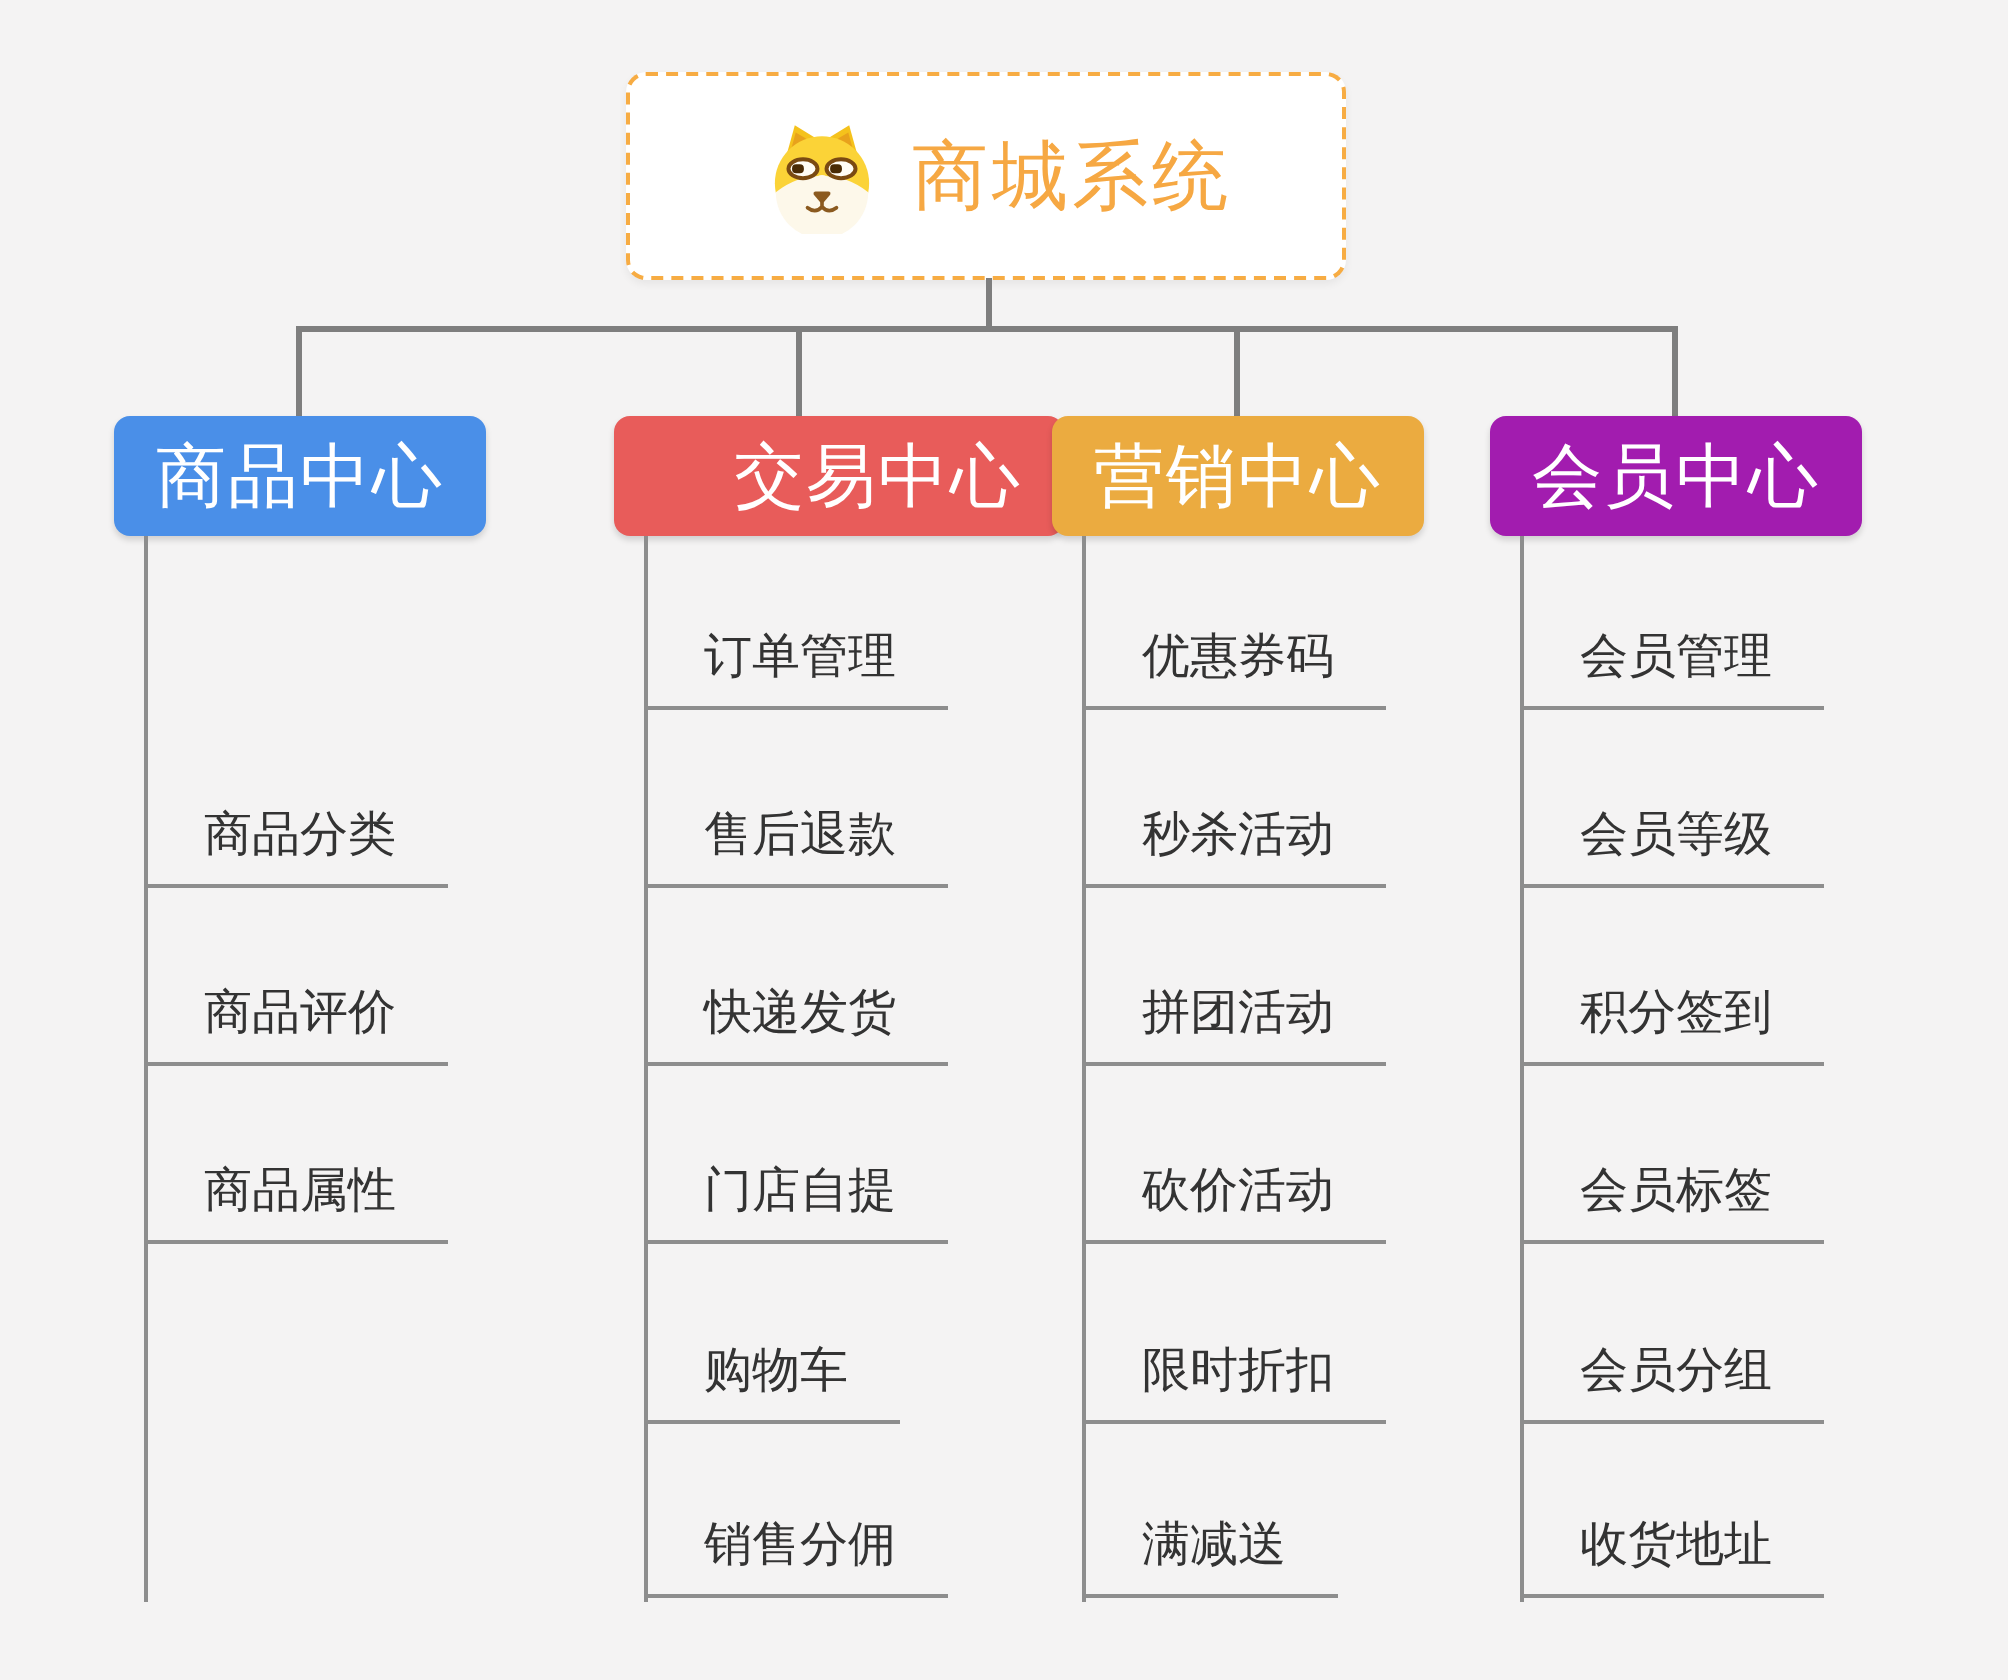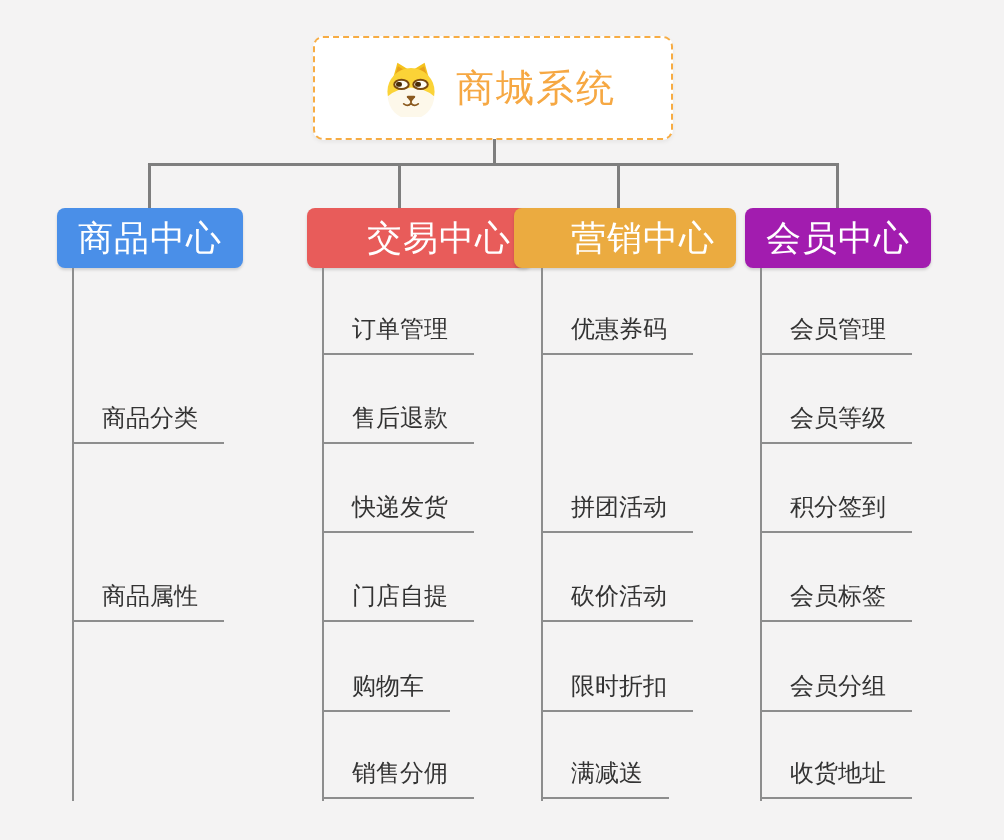--- a/index.html
+++ b/index.html
@@ -59,21 +59,21 @@
     align-items:center;
     justify-content:center;
     color:#ffffff;
     font-size:35px;
     letter-spacing:1px;
     box-shadow:0 2px 3px rgba(0,0,0,0.15);
     white-space:nowrap;
   }
   .branch-1{left:57px;}
   .branch-2{left:307px;}
-  .branch-3{left:514px;padding-left:36px;}
+  .branch-3{left:526px;}
   .branch-4{left:745px;}
 
   
   .column{
     position:absolute;
     top:268px;
     width:270px;
     height:533px;
     border-left:2px solid #8d8d8d;
     box-sizing:border-box;
@@ -137,34 +137,36 @@
   <div class="conn conn-drop conn-drop-3"></div>
   <div class="conn conn-drop conn-drop-4"></div>
 
   <div class="branch-box branch-1" style="background-color: rgb(74, 143, 232);">商品中心</div>
   <div class="branch-box branch-2" style="background-color: rgb(232, 92, 90); padding-left: 39px;">交易中心</div>
   <div class="branch-box branch-3" style="background-color: rgb(235, 171, 64);">营销中心</div>
   <div class="branch-box branch-4" style="background-color: #a21caf;">会员中心</div>
 
   <div class="column col-1">
     <div class="child-item row-2">商品分类</div>
+    <div class="child-item row-3">商品评价</div>
     <div class="child-item row-4">商品属性</div>
   </div>
 
   <div class="column col-2">
     <div class="child-item row-1">订单管理</div>
     <div class="child-item row-2">售后退款</div>
     <div class="child-item row-3">快递发货</div>
     <div class="child-item row-4">门店自提</div>
     <div class="child-item row-5">购物车</div>
     <div class="child-item row-6">销售分佣</div>
   </div>
 
   <div class="column col-3">
     <div class="child-item row-1">优惠券码</div>
+    <div class="child-item row-2">秒杀活动</div>
     <div class="child-item row-3">拼团活动</div>
     <div class="child-item row-4">砍价活动</div>
     <div class="child-item row-5">限时折扣</div>
     <div class="child-item row-6">满减送</div>
   </div>
 
   <div class="column col-4">
     <div class="child-item row-1">会员管理</div>
     <div class="child-item row-2">会员等级</div>
     <div class="child-item row-3">积分签到</div>

